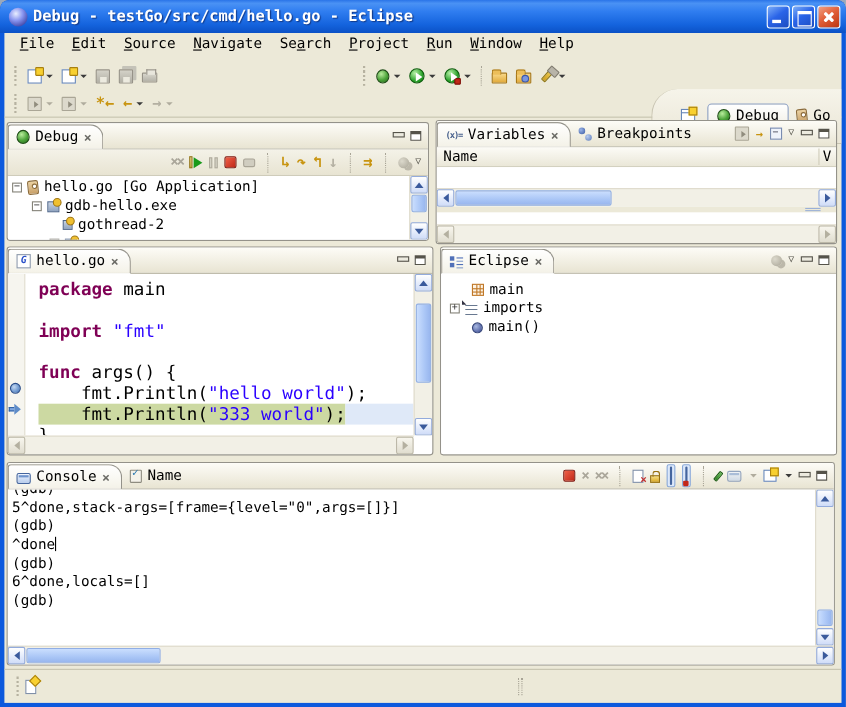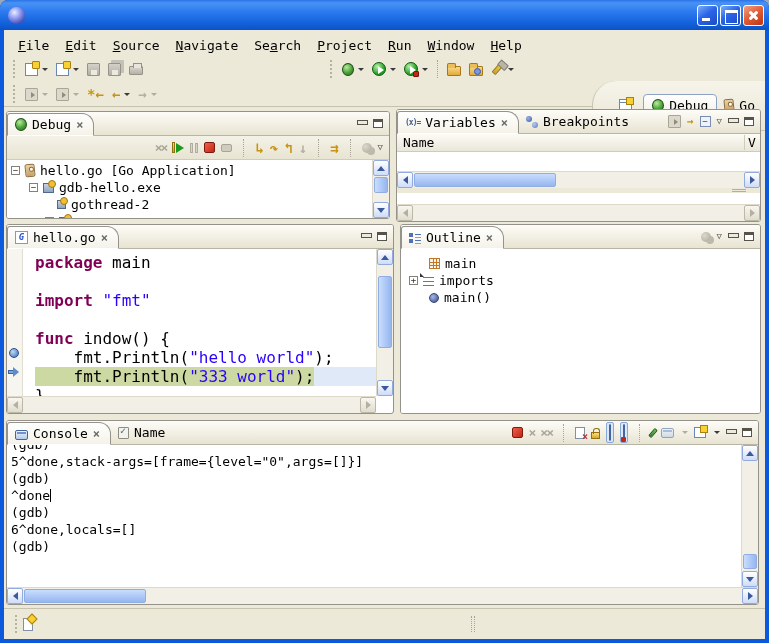--- a/index.html
+++ b/index.html
@@ -16,21 +16,21 @@
   .xpbtn{width:21px;height:21px;border:1px solid #fff;border-radius:3px;position:relative}
   .xpbtn.bmin,.xpbtn.bmax{background:linear-gradient(145deg,#7caef8,#2a64e8 45%,#1c4cc0)}
   .xpbtn.bclose{background:linear-gradient(145deg,#f2a284,#e2603a 45%,#bc3410)}
   .bmin::after{content:"";position:absolute;left:4px;bottom:4px;width:8px;height:3px;background:#fff}
   .bmax::after{content:"";position:absolute;left:4px;top:4px;width:11px;height:10px;border:1px solid #fff;border-top:3px solid #fff}
   .bclose::before,.bclose::after{content:"";position:absolute;left:4px;top:8px;width:11px;height:3px;background:#fff;border-radius:1px}
   .bclose::before{transform:rotate(45deg)}.bclose::after{transform:rotate(-45deg)}
   
   .client{position:absolute;left:4px;top:30px;width:761px;height:609px;background:#ece9d8;font-size:13px;color:#000}
   
-  .menubar{position:absolute;left:0;top:0;width:761px;height:26px;display:flex;align-items:flex-end;padding-left:6px}
+  .menubar{position:absolute;left:0;top:0;width:761px;height:26px;display:flex;align-items:flex-start;padding-left:6px}
   .mitem{padding:3px 8px;cursor:default;white-space:nowrap}
   .mitem .u{text-decoration:underline}
   
   .toolbar{position:absolute;left:0;top:26px;width:761px;height:51px;border-bottom:1px solid #c6c2ae}
   .trow{display:flex;align-items:center;height:26px;padding-left:4px}
   .trow2{height:24px}
   .handle{width:7px;height:18px;margin:0 3px;background:repeating-linear-gradient(180deg,#b6b2a0 0 2px,transparent 2px 4px);background-size:2px 100%;background-repeat:no-repeat;background-position:2px 0}
   .tb{display:flex;align-items:center;gap:2px;padding:2px 3px;border-radius:2px;margin:0 1px}
   .dd{width:0;height:0;border-left:3px solid transparent;border-right:3px solid transparent;border-top:3px solid #3a3a3a;margin-left:2px}
   .dd.dis{border-top-color:#b0ac9e}
@@ -165,20 +165,21 @@
   .grip{position:absolute;right:14px;display:flex;flex-direction:column;gap:1px}
   .grip i{width:14px;height:1px;background:#9ab0d8}
 </style>
 </head>
 <body>
 
 <div id="win">
 
   <div class="titlebar">
     <span class="app-icon"></span>
+    <span class="wtitle">Debug - testGo/src/cmd/hello.go - Eclipse</span>
     <span class="winbtns">
       <span class="xpbtn bmin"></span>
       <span class="xpbtn bmax"></span>
       <span class="xpbtn bclose"></span>
     </span>
   </div>
 
   <div class="client">
 
     <div class="menubar">
@@ -426,21 +427,21 @@
           <div class="cl">
               <span class="seg kw">import</span>
               <span class="seg"> </span>
               <span class="seg str">"fmt"</span>
             </div>
           <div class="cl">
               <span class="seg"></span>
             </div>
           <div class="cl">
               <span class="seg kw">func</span>
-              <span class="seg"> indow() {</span>
+              <span class="seg"> args() {</span>
             </div>
           <div class="cl">
               <span class="seg">    fmt.Println(</span>
               <span class="seg str">"hello world"</span>
               <span class="seg">);</span>
             </div>
           <div class="cl cur">
               <span class="tw"><span class="seg">    fmt.Println(</span><span class="seg str">"333 world"</span><span class="seg">);</span></span>
               <span class="fill"></span>
             </div>
@@ -465,21 +466,21 @@
         <span class="sbb dis" style="margin-left:auto">
             <span class="tri-r"></span>
           </span>
       </div>
     </div>
 
     <div class="view" style="left:396px;top:194px;width:361px;height:190px">
       <div class="tabbar">
         <span class="tab active">
           <span class="i-outl"></span>
-          <span>Outline</span>
+          <span>Eclipse</span>
           <span class="tclose">×</span>
         </span>
         <span class="vtools">
           <span class="i-pingrey"></span>
           <span class="chev">▽</span>
           <span class="vmin"></span>
           <span class="vmax"></span>
         </span>
       </div>
       <div style="flex:1;background:#fff;padding:6px 0 0 8px">

